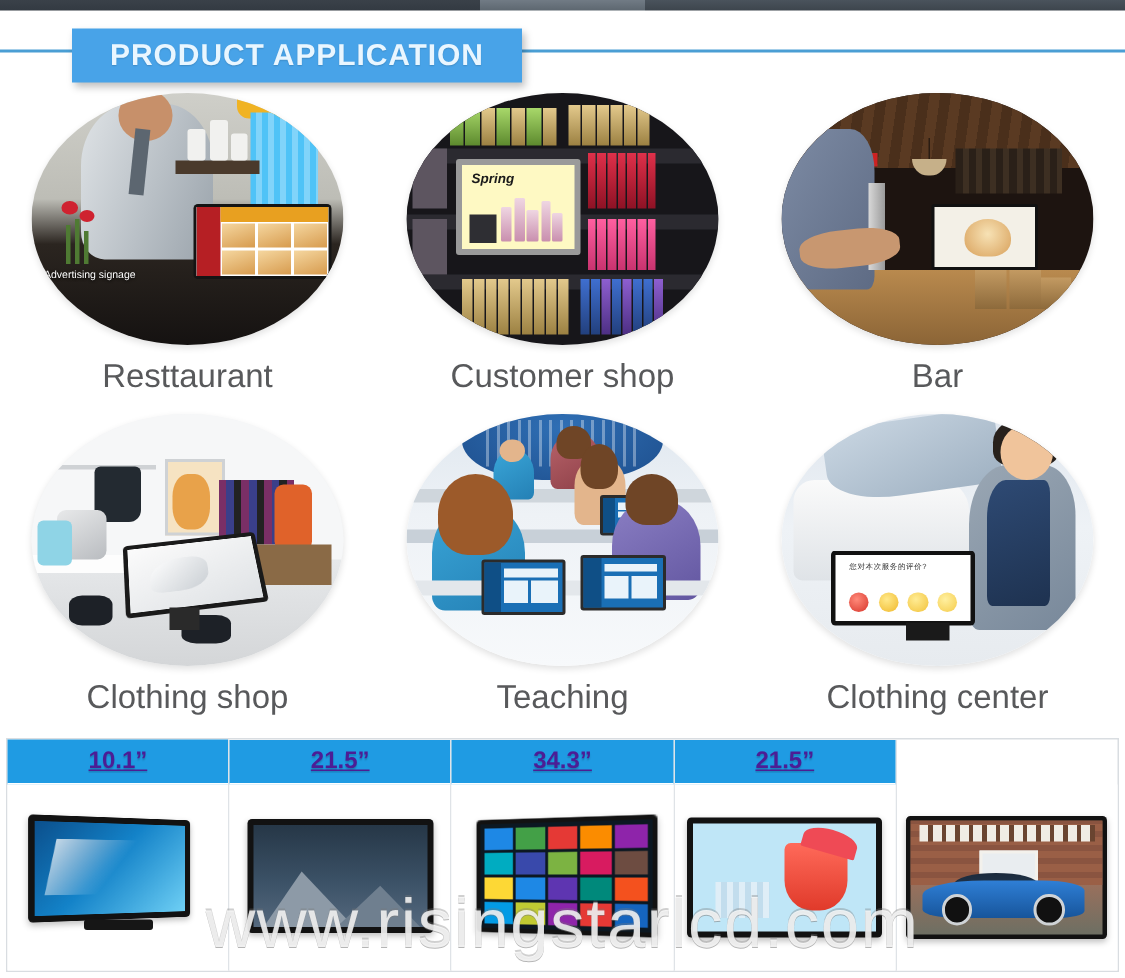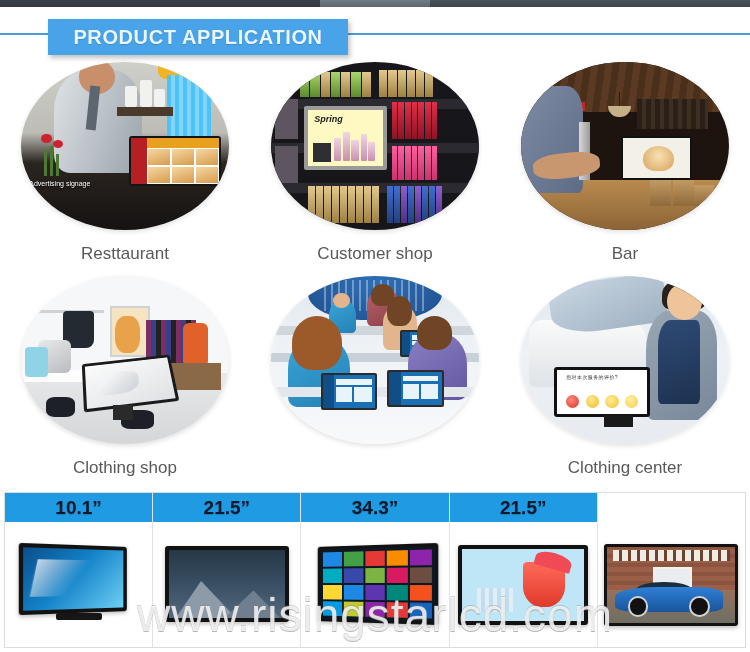--- a/index.html
+++ b/index.html
@@ -37,21 +37,21 @@
   .oval-wrap {
     position:absolute; top:2px; left:50%; transform:translateX(-50%);
     width:208px; height:168px;
   }
   .oval {
     width:100%; height:100%; border-radius:50%; overflow:hidden; position:relative;
     box-shadow:0 2px 5px rgba(0,0,0,.12);
   }
   .app-label {
     position:absolute; bottom:10px; left:0; width:100%; text-align:center;
-    font-size:17px; color:#58595b; font-family:"Liberation Sans", sans-serif;
+    font-size:22px; color:#58595b; font-family:"Liberation Sans", sans-serif;
   }
 
   
   .scene { position:absolute; inset:0; }
 
   
   .rest-bg { position:absolute; inset:0; background:linear-gradient(180deg,#cfcfc9 0%,#bdbdb6 42%,#2b2520 60%,#151211 100%); }
   .rest-man { position:absolute; left:16%; top:4%; width:42%; height:62%;
     background:linear-gradient(110deg,#dfe3e6,#b9c0c6 55%,#9aa3ab); border-radius:40% 38% 14% 18%; }
   .rest-head { position:absolute; left:28%; top:-1%; width:17%; height:20%; background:#c7906a; border-radius:50%; }
@@ -195,21 +195,21 @@
   .sizes {
     position:absolute; top:492px; left:4px; width:742px; height:156px;
     border:1px solid #d9dde1; background:#fff; display:flex;
   }
   .size-col { flex:1; height:100%; border-right:1px solid #dfe3e7; position:relative; }
   .size-col:last-child { border-right:none; }
   .size-head {
     height:30px; background:#1f9be3; display:flex; align-items:center; justify-content:center;
     border-bottom:1px solid #fff;
   }
-  .size-head span { color:#0f172a; font-size:19px; font-weight:bold; text-shadow:0 1px 1px rgba(0,0,0,.18); }
+  .size-head span { color:#4c1d95; font-size:16px; font-weight:bold; text-shadow:0 1px 1px rgba(0,0,0,.18);text-decoration:underline; }
   .size-body { position:absolute; top:30px; left:0; right:0; bottom:0; display:flex;
     align-items:center; justify-content:center; background:#fff; }
 
   .prod { position:relative; }
   .prod-bezel { background:#121212; padding:4px; border-radius:3px; box-shadow:0 2px 4px rgba(0,0,0,.25); }
   .prod-bezel.thin { padding:3px; }
   .prod-screen { width:100%; height:100%; overflow:hidden; position:relative; }
   .prod-stand { position:absolute; left:50%; transform:translateX(-50%); background:#161616; }
 
   .scr-touch { background:linear-gradient(135deg,#0b4f8c 0%,#1382c8 45%,#6fd0f5 100%); position:relative; }
@@ -500,20 +500,21 @@
               <div class="tab-inner">
                   <div class="tab-ui-left"></div>
                 <div class="tab-ui-card" style="left:26%;top:12%;width:68%;height:16%"></div>
                 <div class="tab-ui-card" style="left:26%;top:36%;width:30%;height:46%"></div>
                 <div class="tab-ui-card" style="left:60%;top:36%;width:34%;height:46%"></div>
               </div>
             </div>
           </div>
         </div>
       </div>
+      <div class="app-label">Teaching</div>
     </div>
 
     <div class="app-cell">
       <div class="oval-wrap">
         <div class="oval">
           <div class="scene">
             <div class="cc-bg"></div>
             <div class="cc-car"></div>
             <div class="cc-hood"></div>
             <div class="cc-woman-body"></div>

